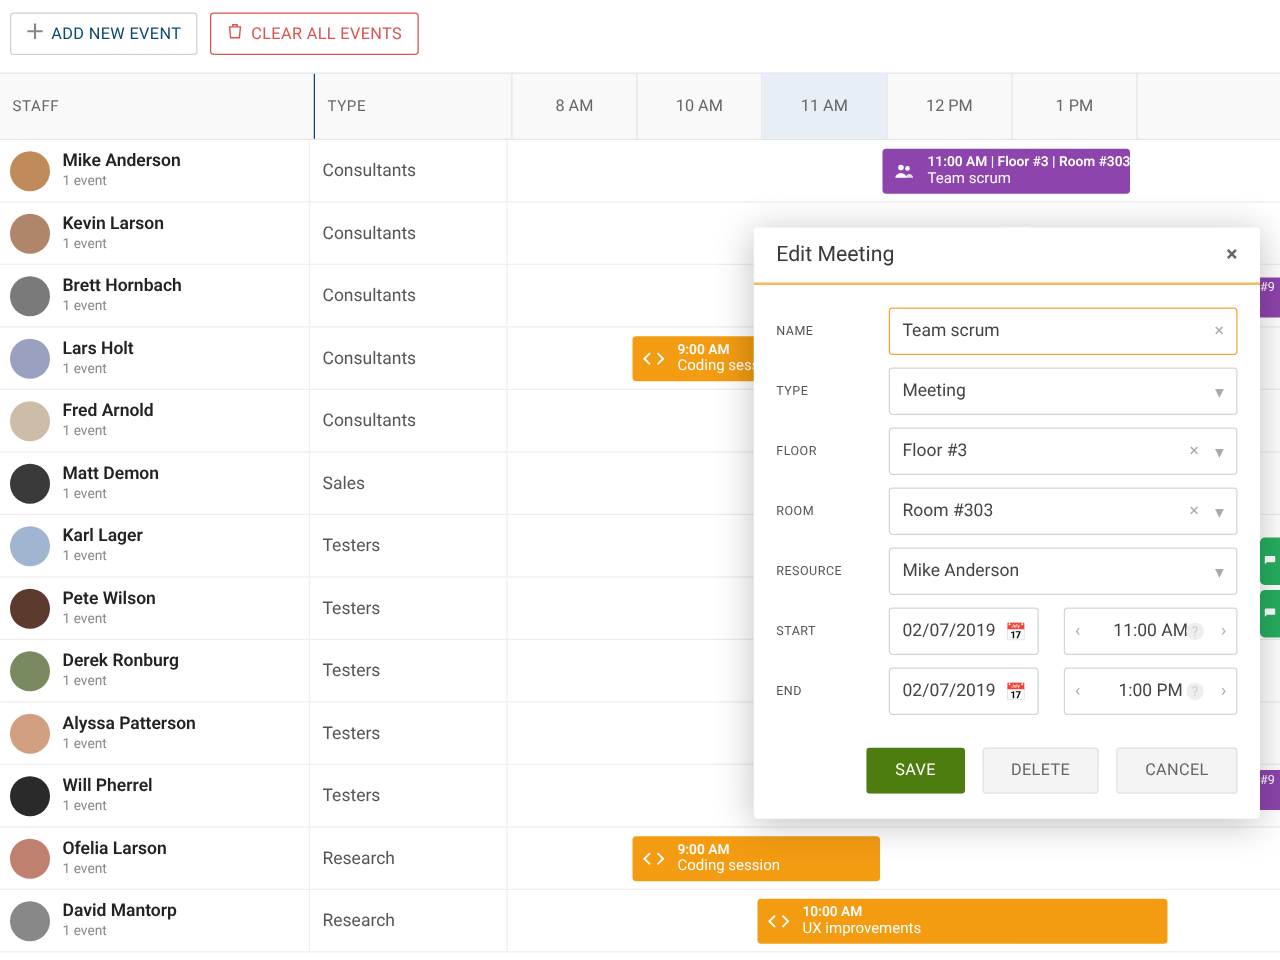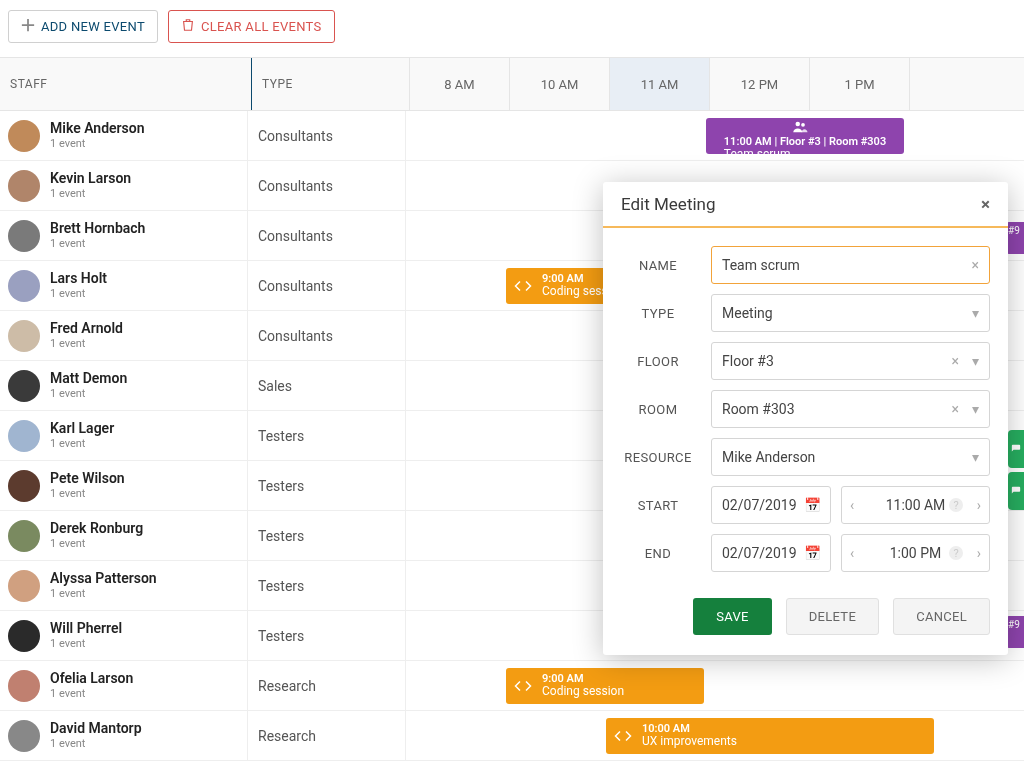--- a/index.html
+++ b/index.html
@@ -32,38 +32,38 @@
   .event .lines .l{font-size:12px}
   
   .edge-tab{position:absolute;right:0;width:16px;height:38px;background:#27ae60;border-radius:4px 0 0 4px;color:#fff;display:flex;align-items:center;justify-content:center}
   
   .popup{position:absolute;left:603px;top:182px;width:405px;background:#fff;box-shadow:0 4px 30px rgba(0,0,0,.25);border-radius:3px;overflow:hidden;z-index:10}
   .popup::before{content:"";position:absolute;top:-9px;left:200px;width:0;height:0;border-left:10px solid transparent;border-right:10px solid transparent;border-bottom:10px solid #fff}
   .popup .p-head{display:flex;align-items:center;justify-content:space-between;padding:12px 18px;border-bottom:2px solid #f6b95b;color:#3a3a3a;font-size:17px}
   .popup .p-head .x{cursor:pointer;color:#666;font-weight:bold}
   .p-body{padding:8px 18px 0 18px}
   .frow{display:flex;align-items:center;margin:10px 0}
-  .frow .flab{width:90px;text-align:center;padding-right:16px;font-size:13px;letter-spacing:.4px;color:#555}
+  .frow .flab{width:90px;text-align:left;padding-right:16px;font-size:10px;letter-spacing:.4px;color:#555}
   .frow .fctl{flex:1}
   .inp,.sel,.date,.time{width:100%;height:38px;border:1px solid #d5d5d5;border-radius:3px;background:#fff;padding:0 10px;display:flex;align-items:center;color:#444;position:relative}
   .inp.focus{border-color:#f2a33a}
   .sel .chev,.inp .xbtn,.sel .xbtn{position:absolute;color:#aaa}
   .sel .chev{right:10px}
   .sel .xbtn{right:30px}
   .inp .xbtn{right:10px}
-  .dtpair{display:flex;gap:10px}
+  .dtpair{display:flex;gap:20px}
   .date{flex:0 0 120px}
   .time{flex:1;justify-content:center}
   .date .cal{position:absolute;right:8px;color:#aaa}
   .time .lar{position:absolute;left:8px;color:#aaa}
   .time .rar{position:absolute;right:8px;color:#aaa}
   .time .q{position:absolute;right:26px;color:#ccc;font-size:11px;background:#eee;border-radius:50%;width:14px;height:14px;display:flex;align-items:center;justify-content:center}
   .p-foot{display:flex;justify-content:flex-end;gap:14px;padding:16px 18px 20px 18px}
   .p-foot .b{padding:10px 22px;border-radius:3px;font-size:13px;letter-spacing:.3px;cursor:pointer;border:1px solid transparent}
-  .b.save{background:#15803d;color:#fff}
+  .b.save{background:#4d7c0f;color:#fff}
   .b.del,.b.can{background:#f4f4f4;color:#666;border-color:#e0e0e0}
   .peek{position:absolute;right:0;top:220px;width:18px;background:#8e44ad;color:#fff;font-size:10px;padding:4px 2px;border-radius:3px 0 0 3px;line-height:1;overflow:hidden}
 </style>
 </head>
 <body>
 
 <div class="toolbar">
   <button class="btn add">
     <span><svg viewBox="0 0 16 16">
           <path d="M8 1v14M1 8h14" stroke="#888" stroke-width="2" fill="none"></path>
@@ -94,21 +94,21 @@
     <div class="row">
     <div class="c-staff">
       <div class="avatar" style="background:#c08a5a"></div>
       <div>
         <div class="name">Mike Anderson</div>
         <div class="sub">1 event</div>
       </div>
     </div>
     <div class="c-type">Consultants</div>
     <div class="c-time">
-        <div class="event purple" style="left: 300px; width: 198px; flex-direction: column;">
+        <div class="event purple" style="left: 300px; width: 198px;">
           <span class="ic"><svg viewBox="0 0 24 24" fill="#fff">
               <circle cx="9" cy="8" r="3"></circle>
               <circle cx="16" cy="9" r="2.5"></circle>
               <path d="M3 19c0-3 3-5 6-5s6 2 6 5H3z"></path>
               <path d="M14 19c0-2 2-4 4-4s4 2 4 4h-8z" opacity=".8"></path>
             </svg></span>
           <span class="lines">
             <span class="t">11:00 AM | Floor #3 | Room #303</span>
             <span class="l">Team scrum</span>
           </span>

